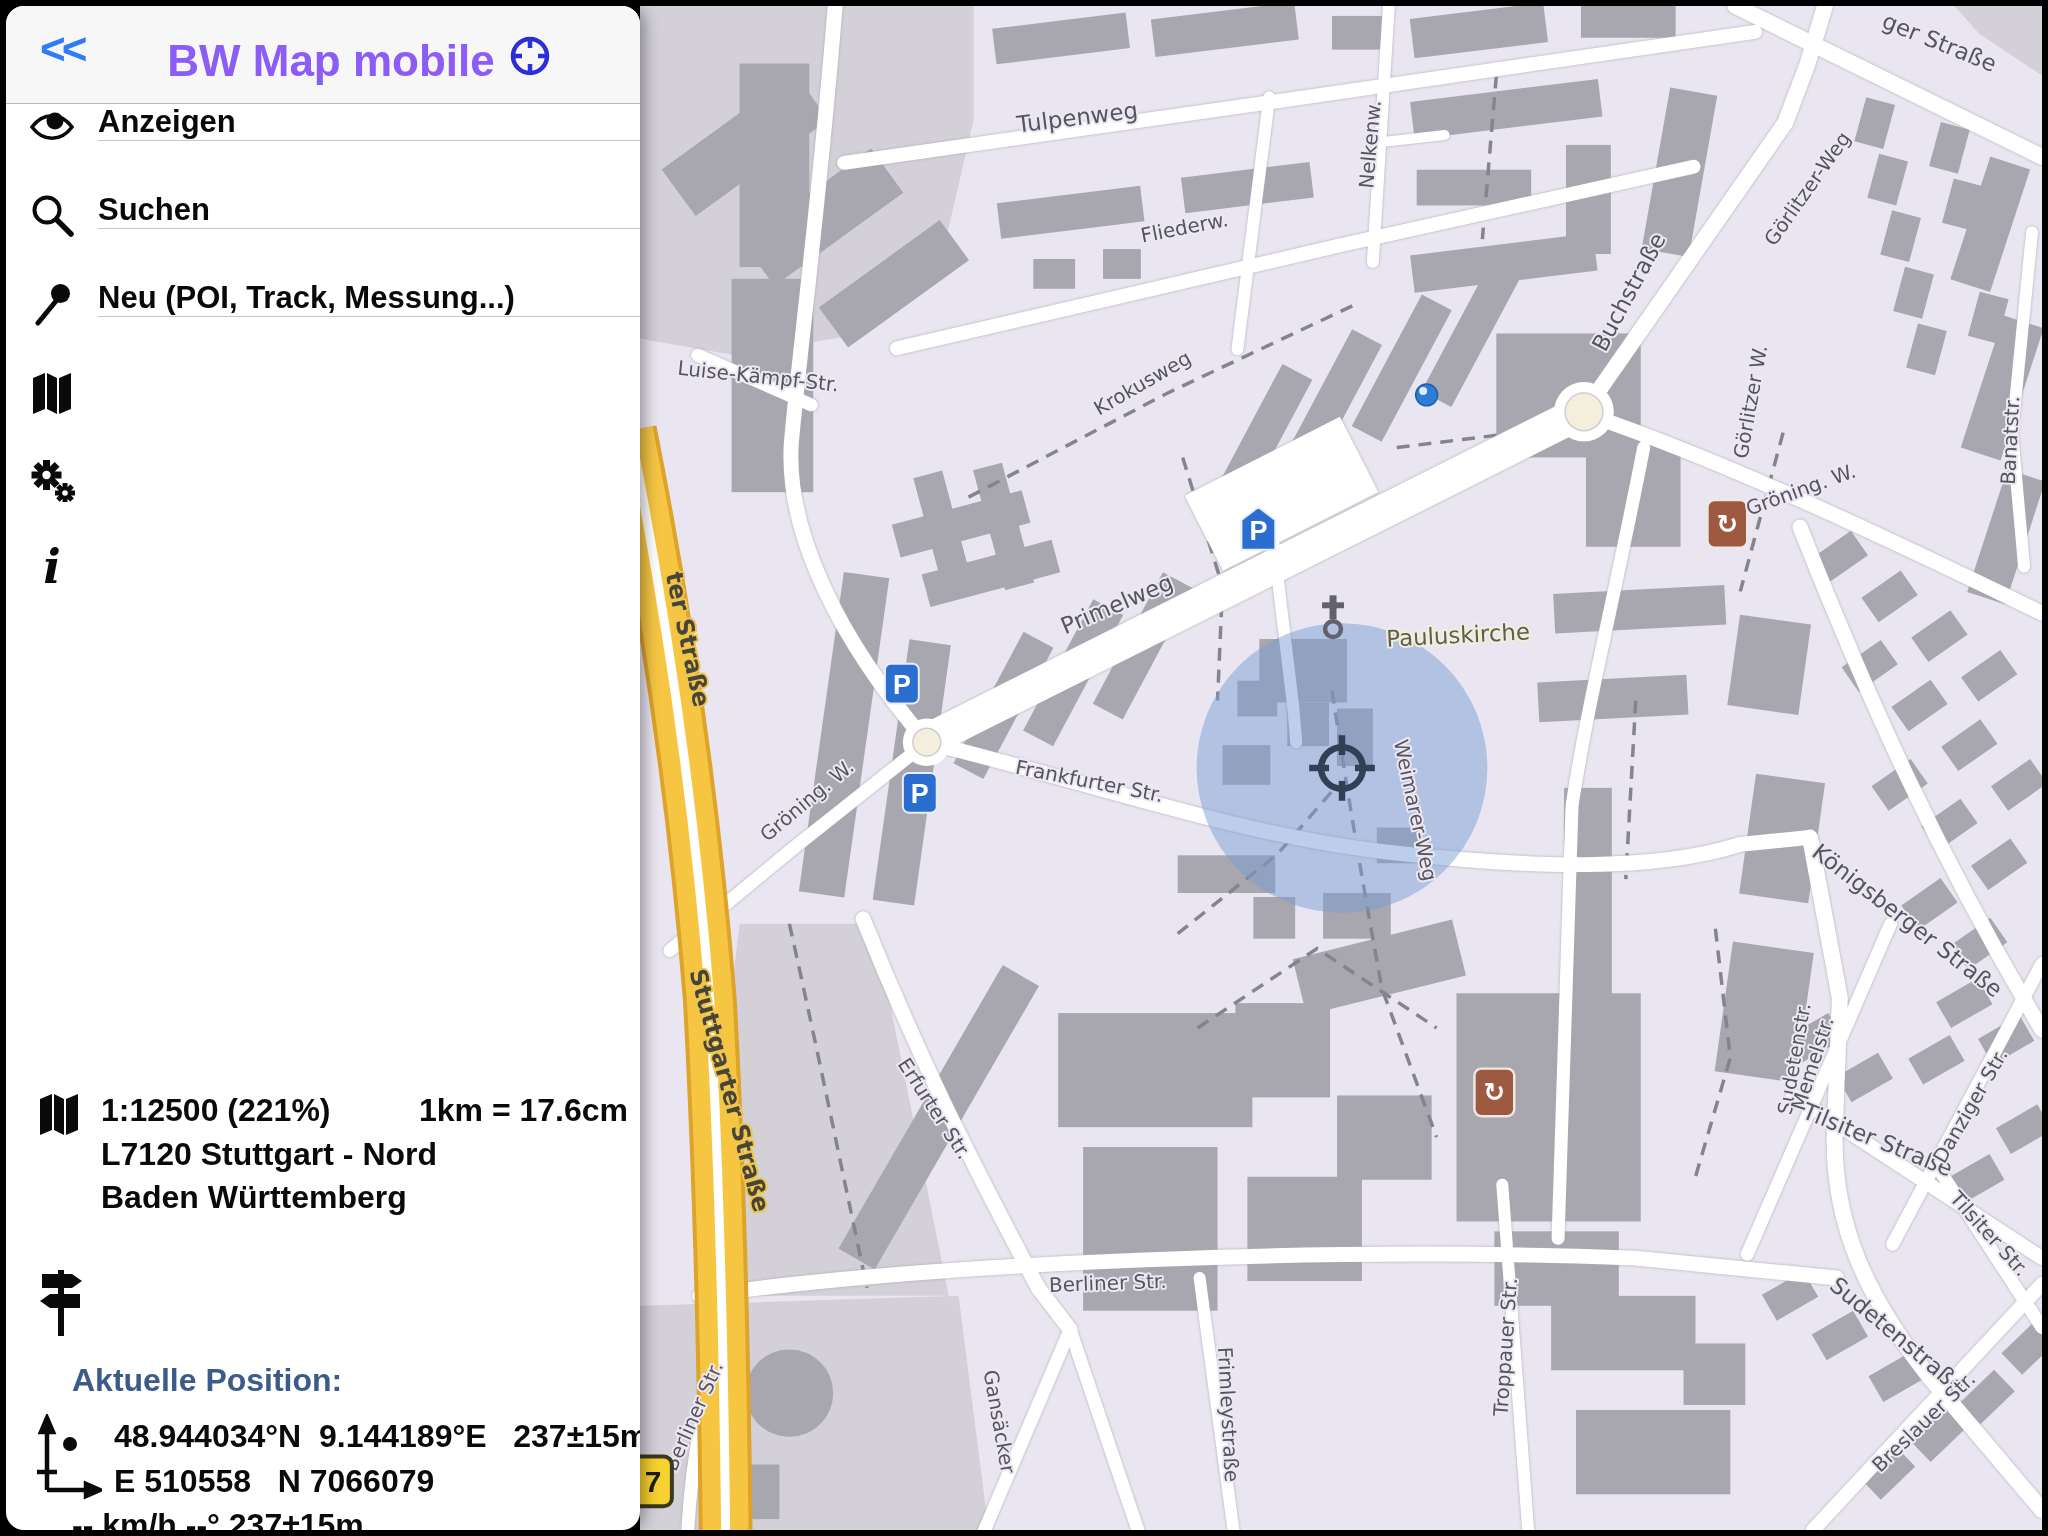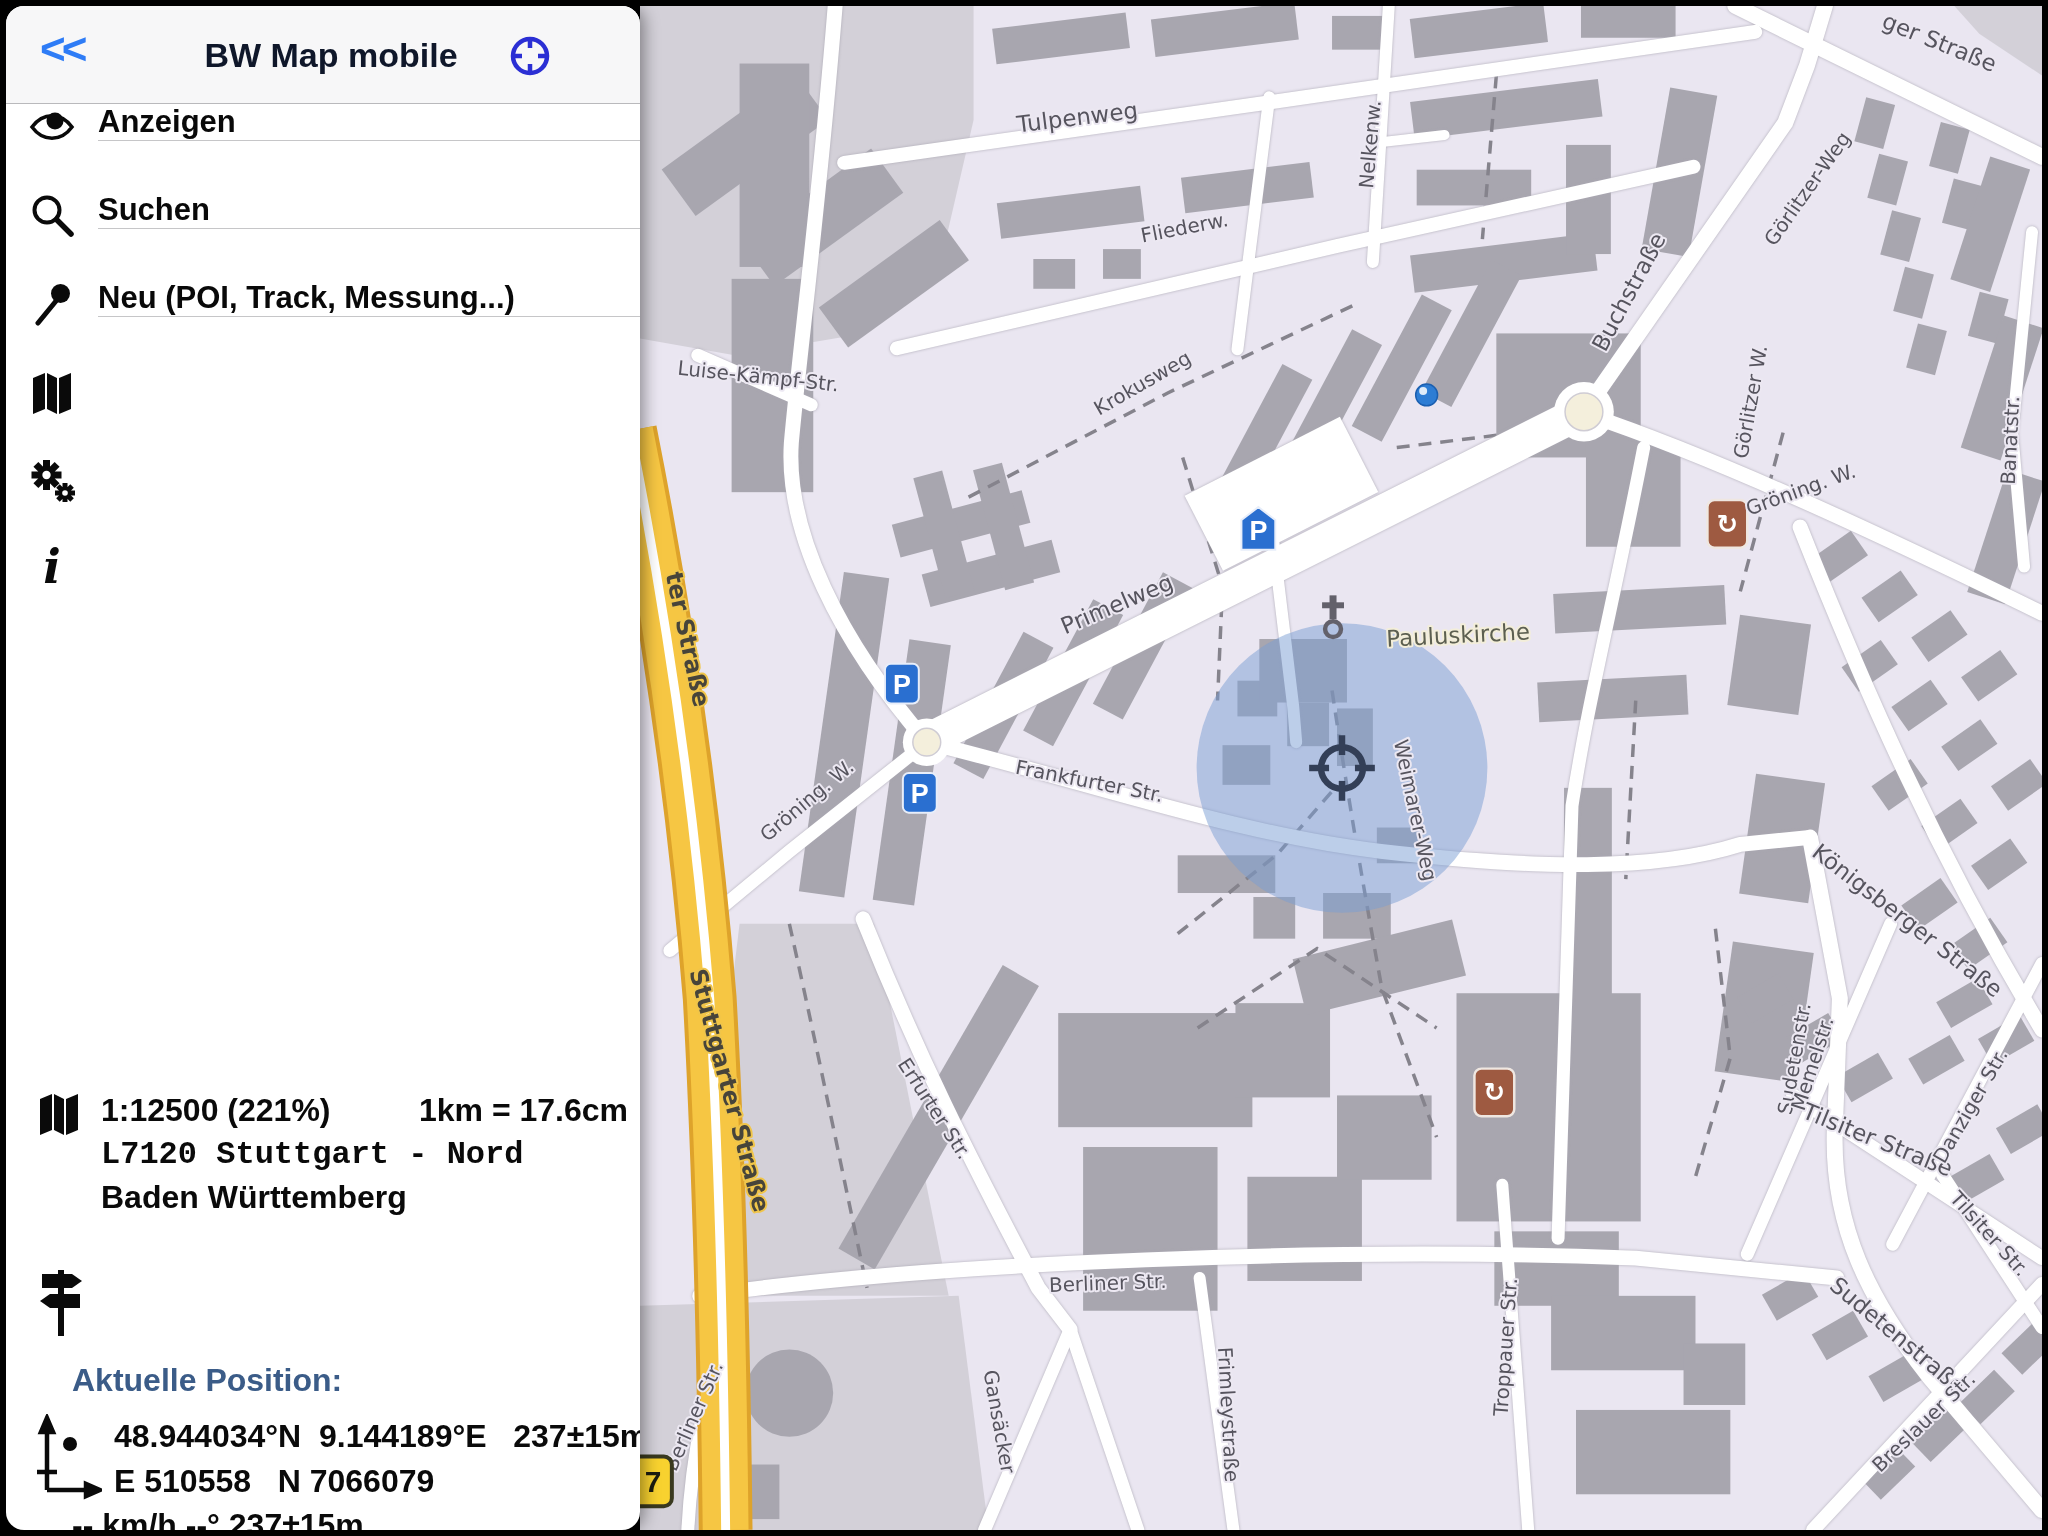--- a/index.html
+++ b/index.html
@@ -16,21 +16,21 @@
        paint-order:stroke;stroke:#ece8f2;stroke-width:4px;stroke-linejoin:round;}
   .lbl.major{font-size:23px;}
   .lbl.paulus{font-size:23px;fill:#5c5f50;stroke:#f3eeda;}
   .lbl.stutt{font-size:24px;fill:#47443a;stroke:#f0c54a;font-weight:bold;}
   
   #sidebar{position:absolute;left:6px;top:6px;width:634px;height:1524px;background:#fff;
            border-radius:18px;box-shadow:4px 0 16px rgba(0,0,0,.4);overflow:hidden;}
   #sb-header{position:relative;height:97px;background:#f7f7f8;border-bottom:1.5px solid #b9b9bc;}
   #back-btn{position:absolute;left:34px;top:18px;font-size:44px;font-weight:bold;color:#2e7cf6;
             letter-spacing:-4px;cursor:pointer;}
-  #sb-title{position:absolute;left:16px;right:0;top:30px;text-align:center;font-size:34px;font-weight:bold;color:#0f172a;}
+  #sb-title{position:absolute;left:16px;right:0;top:30px;text-align:center;font-size:44px;font-weight:bold;color:#8b5cf6;}
   #locate-btn{position:absolute;left:500px;top:26px;width:48px;height:48px;cursor:pointer;}
   .menu-row{position:relative;height:88px;display:flex;align-items:flex-start;}
   .menu-ic{width:92px;display:flex;align-items:center;justify-content:center;flex:none;}
   .menu-lab{flex:1;display:flex;align-items:center;border-bottom:1.5px solid #c6c6c8;
             font-size:31px;font-weight:600;color:#090909;}
   #sb-footer{position:absolute;left:0;top:1060px;width:634px;}
   .foot-ic{position:absolute;}
   .ft{position:absolute;font-size:32px;font-weight:bold;color:#0a0a0a;white-space:pre;}
   .pos-head{color:#3b5c88;}
 </style>
@@ -528,21 +528,21 @@
     </div>
 
     <div id="sb-footer">
       <div class="foot-ic" style="left:30px;top:22px;">
         <svg width="46" height="48" viewBox="0 0 46 46">
             <path d="M4,10 L16,5 L16,41 L4,46 Z M18,5 L28,10 L28,46 L18,41 Z M30,10 L42,5 L42,41 L30,46 Z" fill="#0a0a0a"></path>
           </svg>
       </div>
       <div class="ft" style="left:95px;top:26px;">1:12500 (221%)</div>
       <div class="ft" style="right:12px;top:26px;text-align:right;">1km = 17.6cm</div>
-      <div class="ft" style="left:95px;top:70px;font-family:Liberation Mono, monospace;">L7120 Stuttgart - Nord</div>
+      <div class="ft" style="left:95px;top:70px;">L7120 Stuttgart - Nord</div>
       <div class="ft" style="left:95px;top:113px;">Baden Württemberg</div>
 
       <div class="foot-ic" style="left:28px;top:196px;">
         <svg width="54" height="78" viewBox="0 0 54 78">
           <rect x="24" y="8" width="6" height="66" fill="#0a0a0a"></rect>
           <path d="M8,12 L38,12 L48,19 L38,26 L8,26 Z" fill="#0a0a0a"></path>
           <path d="M46,32 L16,32 L6,39 L16,46 L46,46 Z" fill="#0a0a0a"></path>
         </svg>
       </div>
 

